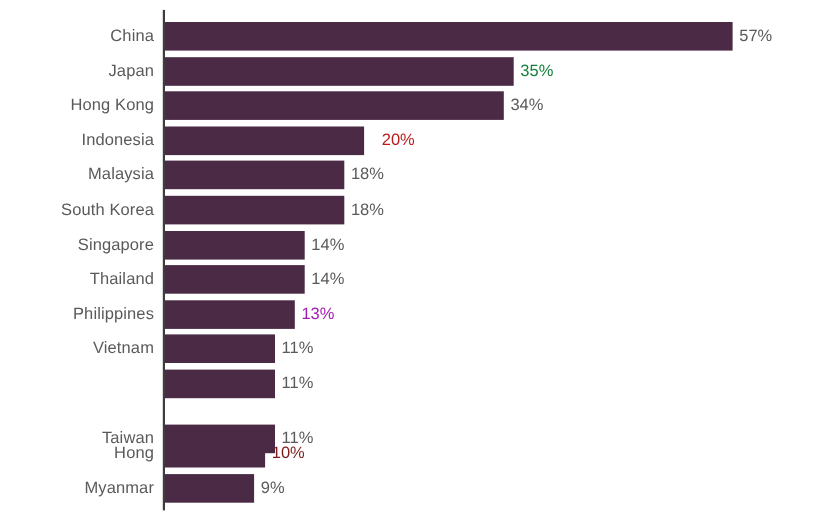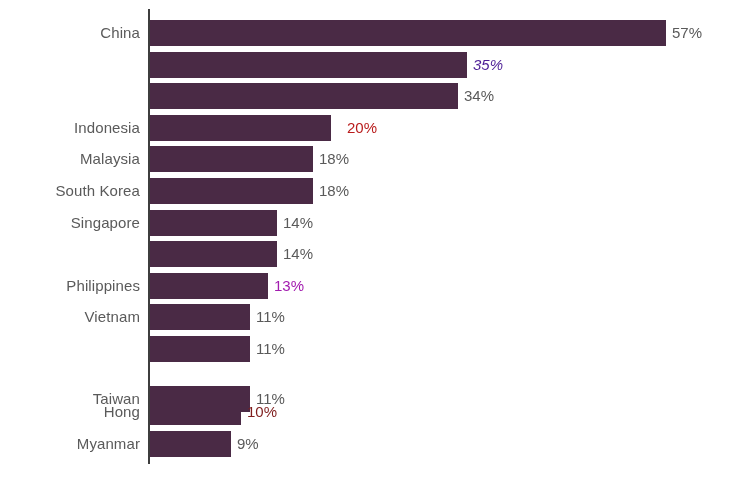--- a/index.html
+++ b/index.html
@@ -79,24 +79,26 @@
 <div id="chart-root" style="background: rgb(255, 255, 255);">
   <div id="plot-area">
     <div id="axis-line" style="background: rgb(61, 61, 61);"></div>
 
   <div class="row" style="top: 20px;">
         <div class="row-label">China</div>
         <div class="bar" style="width: 516px; background: rgb(74, 42, 69);"></div>
         <div class="bar-value" style="left: 666px; color: rgb(90, 90, 90);">57%</div>
       </div>
       <div class="row" style="top: 52px;">
+        <div class="row-label">Japan</div>
         <div class="bar" style="width: 317px; background: rgb(74, 42, 69);"></div>
-        <div class="bar-value" style="left: 467px; color: #4c1d95; font-style: italic;">35%</div>
+        <div class="bar-value" style="left: 467px; color: #15803d;">35%</div>
       </div>
       <div class="row" style="top: 83px;">
+        <div class="row-label">Hong Kong</div>
         <div class="bar" style="width: 308px; background: rgb(74, 42, 69);"></div>
         <div class="bar-value" style="left: 458px; color: rgb(90, 90, 90);">34%</div>
       </div>
       <div class="row" style="top: 115px;">
         <div class="row-label">Indonesia</div>
         <div class="bar" style="width: 181px; background: rgb(74, 42, 69);"></div>
         <div class="bar-value" style="left: 341px; color: #b91c1c;">20%</div>
       </div>
       <div class="row" style="top: 146px; text-decoration: underline;">
         <div class="row-label">Malaysia</div>
@@ -107,20 +109,21 @@
         <div class="row-label">South Korea</div>
         <div class="bar" style="width: 163px; background: rgb(74, 42, 69);"></div>
         <div class="bar-value" style="left: 313px; color: rgb(90, 90, 90);">18%</div>
       </div>
       <div class="row" style="top: 210px;">
         <div class="row-label">Singapore</div>
         <div class="bar" style="width: 127px; background: rgb(74, 42, 69);"></div>
         <div class="bar-value" style="left: 277px; color: rgb(90, 90, 90);">14%</div>
       </div>
       <div class="row" style="top: 241px;">
+        <div class="row-label">Thailand</div>
         <div class="bar" style="width: 127px; background: rgb(74, 42, 69);"></div>
         <div class="bar-value" style="left: 277px; color: rgb(90, 90, 90);">14%</div>
       </div>
       <div class="row" style="top: 273px;">
         <div class="row-label">Philippines</div>
         <div class="bar" style="width: 118px; background: rgb(74, 42, 69);"></div>
         <div class="bar-value" style="left: 268px; color: #a21caf;">13%</div>
       </div>
       <div class="row" style="top: 304px;">
         <div class="row-label">Vietnam</div>

